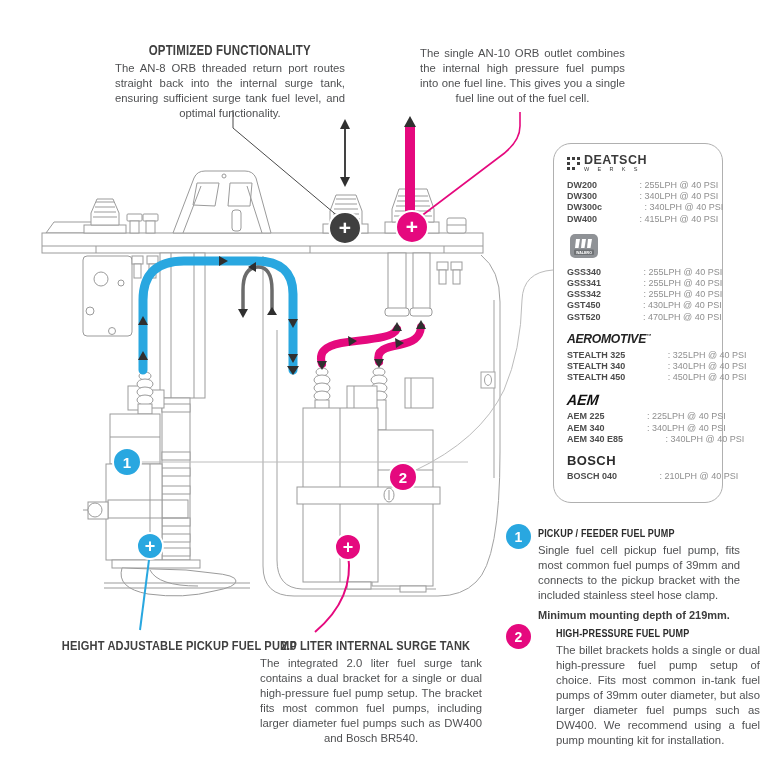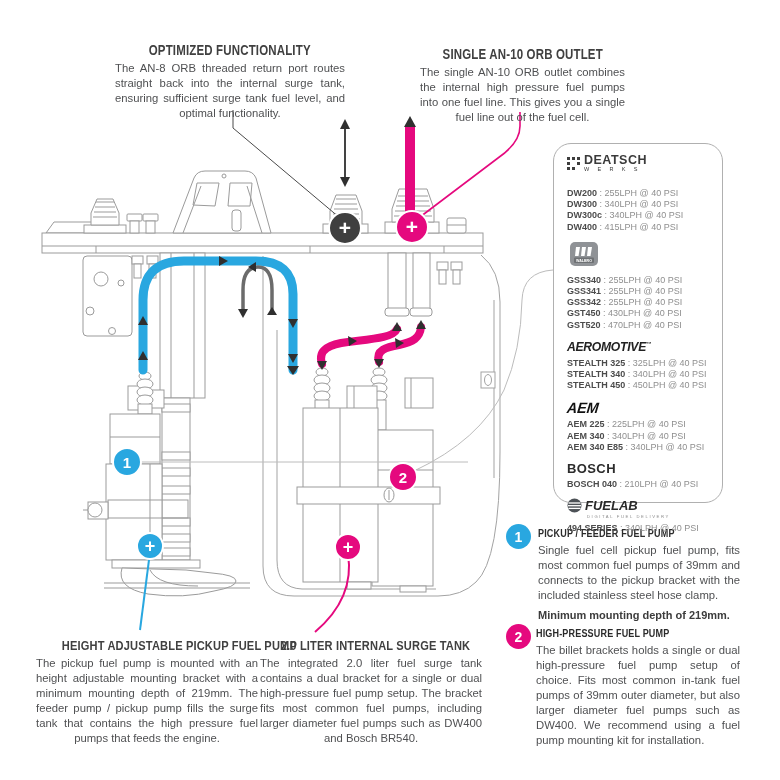--- a/index.html
+++ b/index.html
@@ -25,22 +25,22 @@
   .callout .bdy{font-size:11.3px;line-height:1.33;text-align:justify;}
   .callout .note{font-size:11px;font-weight:bold;color:#3c3c3c;margin-top:6px;}
 
   
   .panel{position:absolute;left:553px;top:143px;width:170px;height:360px;
          border:1.2px solid #b0b0b0;border-radius:18px;background:#fff;
          box-sizing:border-box;padding:11px 12px 8px 13px;}
   .brand{margin-bottom:8px;}
   .mrow{font-size:9px;line-height:11.2px;white-space:nowrap;}
   .mrow b{color:#4c4c4c;}
-  .mrow span{color:#8f8f8f;}
-  .dw-wrap{display:flex;align-items:center;gap:4px;margin-bottom:16px;}
+  .mrow span{color:#8f8f8f;padding-left:40px;}
+  .dw-wrap{display:flex;align-items:center;gap:4px;margin-bottom:8px;}
   .dw-name{color:#3a3a3a;font-weight:bold;font-size:12.5px;letter-spacing:.5px;line-height:11px;}
   .dw-sub{color:#3a3a3a;font-size:5.5px;letter-spacing:3.4px;line-height:6px;}
   .walbro-wrap{margin:2px 0 4px 2px;}
   .aero{font-style:italic;font-weight:bold;font-size:13.5px;color:#222;
         letter-spacing:-.3px;margin-bottom:4px;transform:scaleX(.9);transform-origin:left;}
   .aero sup{font-size:6px;}
   .aem{font-style:italic;font-weight:bold;font-size:15px;color:#111;
        margin-bottom:3px;transform:skewX(-6deg) scaleX(.95);transform-origin:left;}
   .bosch{font-weight:bold;font-size:13px;color:#2c2c2c;letter-spacing:.4px;margin-bottom:3px;}
   .fuelab-wrap{display:flex;align-items:center;gap:3px;margin-bottom:1px;}
@@ -279,51 +279,47 @@
 </svg>
 
 <div class="ann" style="left:115px;top:42px;width:230px;">
   <div class="ttl">
     <span class="cnd">OPTIMIZED FUNCTIONALITY</span>
   </div>
   <div class="bdy">The AN-8 ORB threaded return port routes straight back into the internal surge tank, ensuring sufficient surge tank fuel level, and optimal functionality.</div>
 </div>
 
 <div class="ann" style="left:420px;top:46px;width:205px;">
-  <div class="ttl">
-    <span class="cnd">SINGLE AN-10 ORB OUTLET</span>
-  </div>
   <div class="bdy">The single AN-10 ORB outlet combines the internal high pressure fuel pumps into one fuel line. This gives you a single fuel line out of the fuel cell.</div>
 </div>
 
 <div class="ann" style="left:36px;top:638px;width:222px;">
   <div class="ttl" style="font-size:13.5px">
     <span class="cnd">HEIGHT ADJUSTABLE PICKUP FUEL PUMP</span>
   </div>
-  <div class="bdy">The pickup fuel pump is mounted with an height adjustable mounting bracket with a minimum mounting depth of 219mm. The feeder pump / pickup pump fills the surge tank that contains the high pressure fuel pumps that feeds the engine.</div>
 </div>
 
 <div class="ann" style="left:260px;top:638px;width:222px;">
   <div class="ttl" style="font-size:13.5px">
     <span class="cnd">2.0 LITER INTERNAL SURGE TANK</span>
   </div>
   <div class="bdy">The integrated 2.0 liter fuel surge tank contains a dual bracket for a single or dual high-pressure fuel pump setup. The bracket fits most common fuel pumps, including larger diameter fuel pumps such as DW400 and Bosch BR540.</div>
 </div>
 
 <div class="cnum" style="left:506px;top:524px;background:#29a7e0;">1</div>
 <div class="callout" style="left:538px;top:527px;width:202px;">
   <div class="ttl">
     <span class="cnd-l">PICKUP / FEEDER FUEL PUMP</span>
   </div>
   <div class="bdy">Single fuel cell pickup fuel pump, fits most common fuel pumps of 39mm and connects to the pickup bracket with the included stainless steel hose clamp.</div>
   <div class="note">Minimum mounting depth of 219mm.</div>
 </div>
 
 <div class="cnum" style="left:506px;top:624px;background:#e5097e;">2</div>
-<div class="callout" style="left:536px;top:627px;width:204px;">
+<div class="callout" style="left:556px;top:627px;width:204px;">
   <div class="ttl">
     <span class="cnd-l">HIGH-PRESSURE FUEL PUMP</span>
   </div>
   <div class="bdy">The billet brackets holds a single or dual high-pressure fuel pump setup of choice. Fits most common in-tank fuel pumps of 39mm outer diameter, but also larger diameter fuel pumps such as DW400. We recommend using a fuel pump mounting kit for installation.</div>
 </div>
 
 <div class="panel">
 
   <div class="brand">
     <div class="dw-wrap">
@@ -379,27 +375,14 @@
     <div class="mrow"><b>AEM 225</b><span> : 225LPH @ 40 PSI</span></div>
     <div class="mrow"><b>AEM 340</b><span> : 340LPH @ 40 PSI</span></div>
     <div class="mrow"><b>AEM 340 E85</b><span> : 340LPH @ 40 PSI</span></div>
   </div>
 
   <div class="brand">
     <div class="bosch">BOSCH</div>
     <div class="mrow"><b>BOSCH 040</b><span> : 210LPH @ 40 PSI</span></div>
   </div>
 
-  <div class="brand" style="margin-bottom:0">
-    <div class="fuelab-wrap">
-      <svg width="15" height="15" viewBox="0 0 15 15">
-        <circle cx="7.5" cy="7.5" r="7" fill="#4d5257"></circle>
-        <line x1="1.5" y1="5" x2="13.5" y2="5" stroke="#fff" stroke-width="1.3"></line>
-        <line x1="1" y1="7.7" x2="14" y2="7.7" stroke="#fff" stroke-width="1.3"></line>
-        <line x1="1.5" y1="10.4" x2="13.5" y2="10.4" stroke="#fff" stroke-width="1.3"></line>
-      </svg>
-      <span class="fuelab-name">FUELAB</span>
-    </div>
-    <div class="fuelab-tag">DIGITAL FUEL DELIVERY</div>
-    <div class="mrow"><b>494 SERIES</b><span> : 340LPH @ 40 PSI</span></div>
-  </div>
 
 </div>
 
 </body></html>

